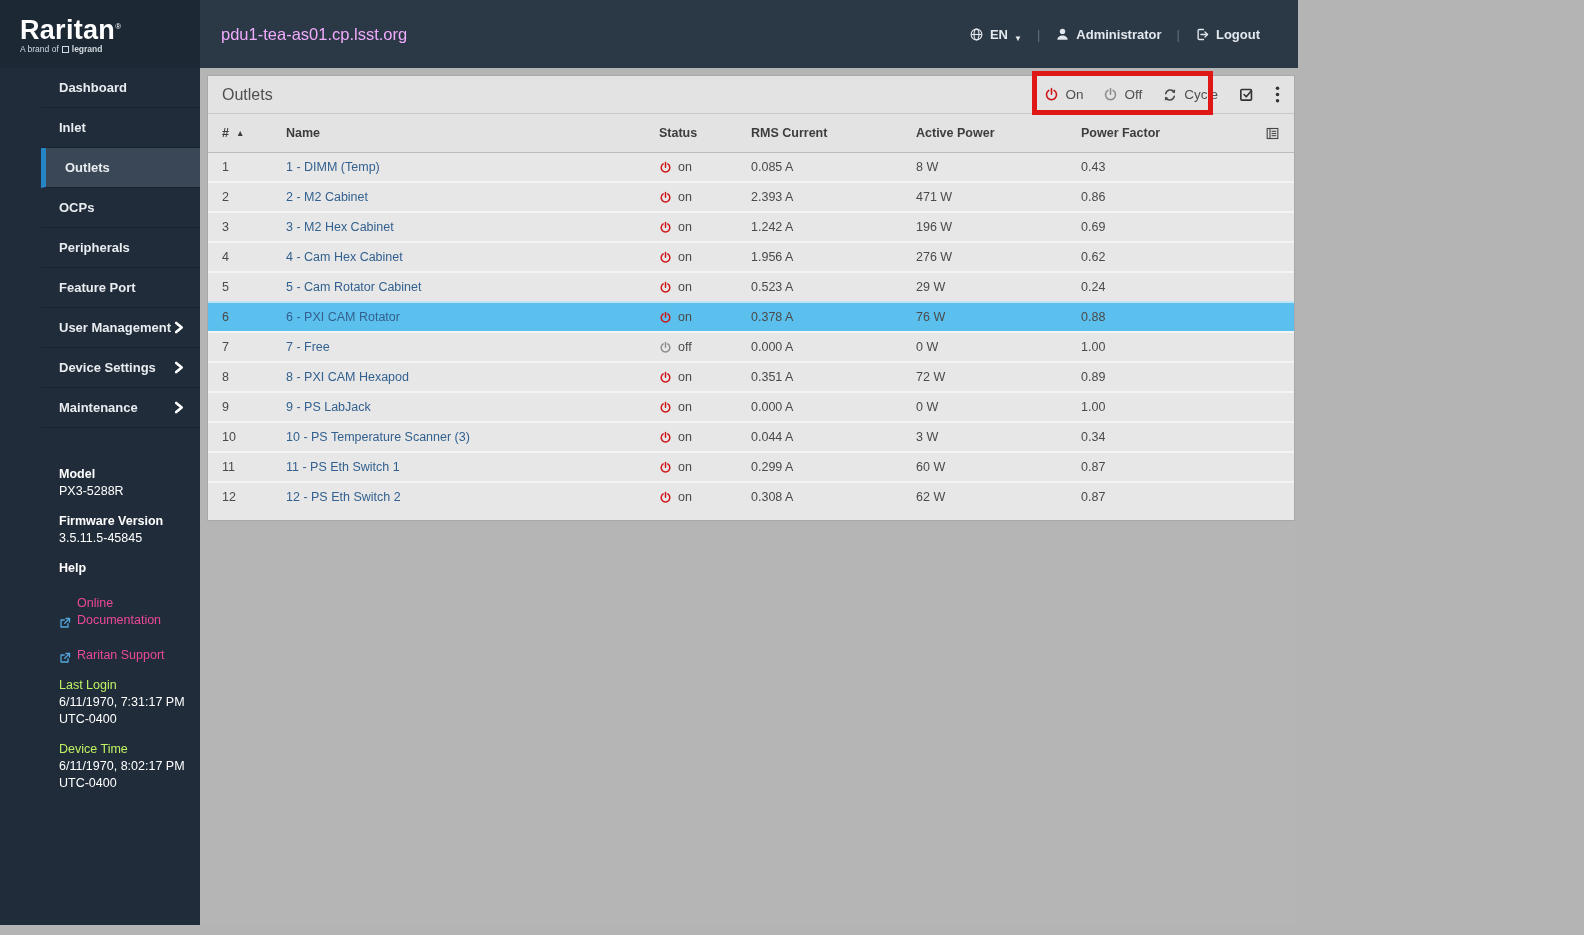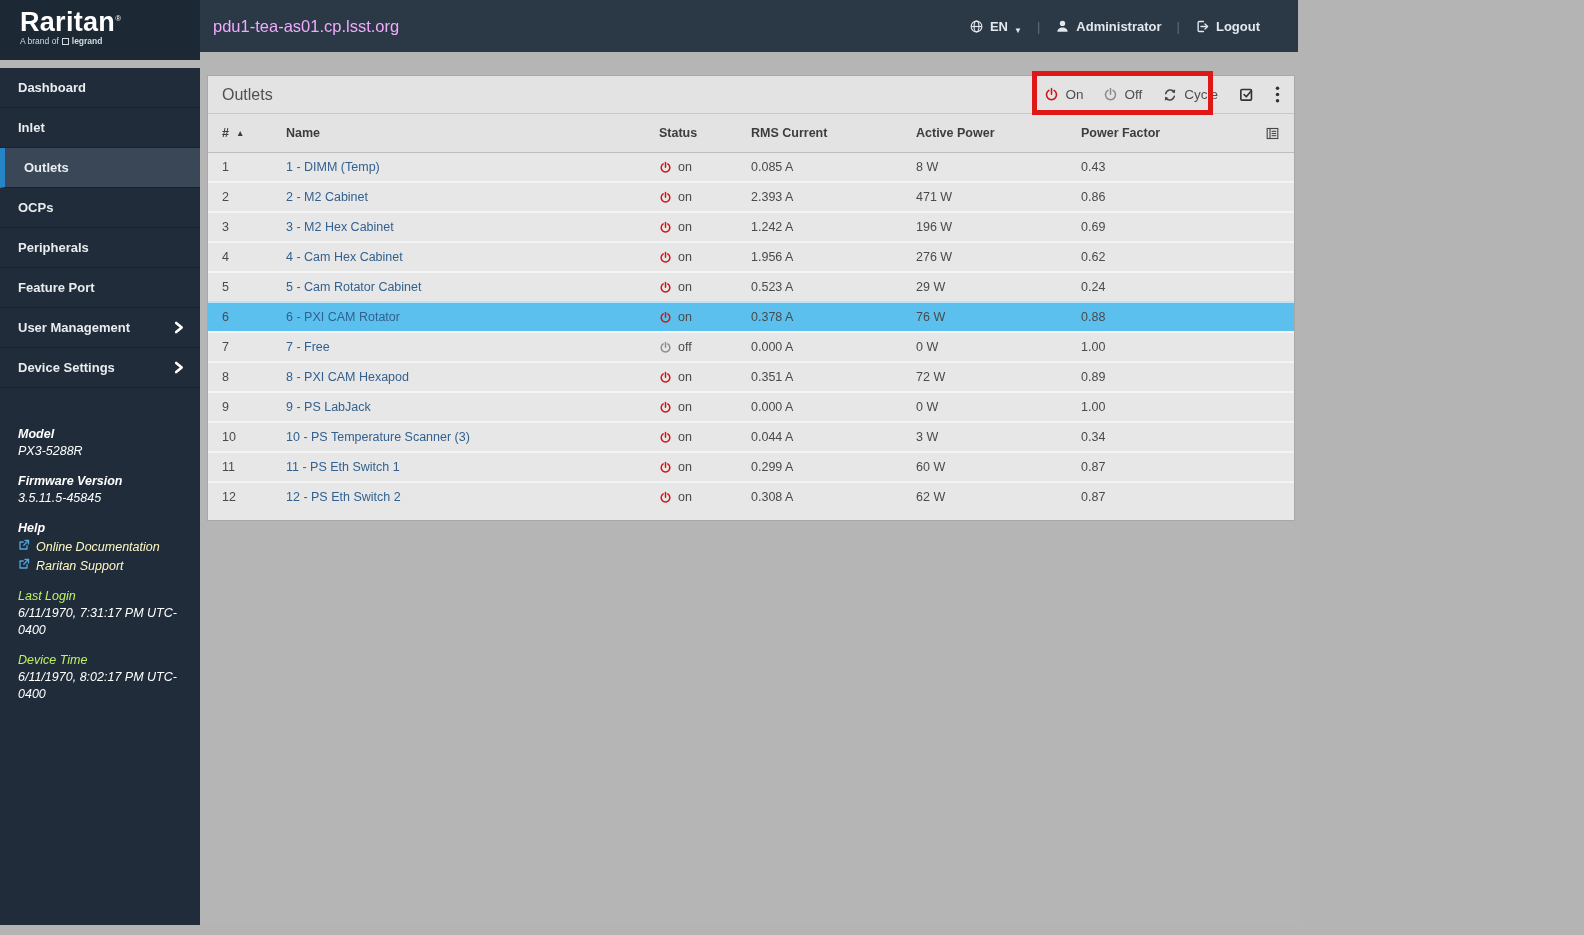--- a/index.html
+++ b/index.html
@@ -7,43 +7,43 @@
   body {
     width:1584px; height:935px;
     background:#b4b4b4;
     font-family:"Liberation Sans", sans-serif;
     overflow:hidden;
     -webkit-font-smoothing:antialiased;
   }
   .app { position:relative; width:1298px; height:925px; background:#b5b5b5; overflow:hidden; }
 
   
-  .topbar { position:absolute; top:0; left:0; width:1298px; height:52px; background:#2b3845; display:flex; align-items:center; }
+  .topbar { position:absolute; top:0; left:0; width:1298px; height:68px; background:#2b3845; display:flex; align-items:center;gap:8px; }
   .brand { width:200px; height:68px; background:#1c2834; display:flex; flex-direction:column; justify-content:center; padding-left:20px; }
   .brand-name { font-size:27px; font-weight:bold; color:#ffffff; line-height:26px; letter-spacing:.3px; }
   .brand-name sup { font-size:8px; font-weight:normal; }
   .brand-tagline { font-size:8.5px; color:#d3dae0; margin-top:1px; display:flex; align-items:center; gap:3px; }
   .brand-tagline .lg-square { width:7px; height:7px; border:1.5px solid #d3dae0; display:inline-block; }
   .brand-tagline b { font-weight:bold; }
   .hostname { margin-left:13px; font-size:16.5px; color:#f0abfc; }
   .top-controls { margin-left:auto; display:flex; align-items:center; gap:15px; padding-right:38px; color:#e3e8ee; font-size:13px; font-weight:bold; }
   .top-controls .tc { display:flex; align-items:flex-end; gap:6px; cursor:pointer; }
   .top-controls .sep { color:#5f6d7c; font-weight:normal; }
   .caret-down { font-size:8px; position:relative; top:1px; }
 
   
-  .sidebar { position:absolute; top:68px; left:0; width:200px; height:857px; background:#202c39; display:flex; flex-direction:column; }
+  .sidebar { position:absolute; top:68px; left:0; width:200px; height:857px; background:#202c39; display:flex; flex-direction:column;padding-left:41px; }
   .side-item { height:40px; flex:0 0 40px; display:flex; align-items:center; padding:0 16px 0 18px; border-bottom:1px solid #19232e; font-size:13px; font-weight:bold; color:#e9edf0; cursor:pointer; }
   .side-item.selected { background:#3a4757; border-left:5px solid #2585c7; padding-left:19px; }
   .side-item .chev { margin-left:auto; display:flex; }
   .sideinfo { margin-top:38px; padding:0 14px 0 18px; color:#ffffff; font-size:12.5px; line-height:17px; }
-  .sideinfo .sec { margin-bottom:13px;font-style:italic; }
+  .sideinfo .sec { margin-bottom:13px; }
   .sideinfo .lbl { font-weight:bold; }
   .sideinfo .muted-lbl { color:#bef264; }
-  .sideinfo .help-link { color:#fef9c3; display:flex; align-items:flex-start; gap:6px; margin-top:2px; cursor:pointer; }
+  .sideinfo .help-link { color:#ec4899; display:flex; align-items:flex-end; gap:6px; margin-top:18px; cursor:pointer; }
 
   
   .content { position:absolute; top:68px; left:200px; width:1098px; height:857px; background:#b5b5b5; }
   .panel { position:absolute; left:7px; top:7px; width:1088px; background:#e7e7e7; border:1px solid #a8a8a8; padding-bottom:9px; }
   .panel-title-bar { height:38px; display:flex; align-items:center; background:#e3e3e3; border-bottom:1px solid #c8c8c8; padding:0 14px; }
   .panel-title-bar h1 { font-size:16px; font-weight:normal; color:#4f4f4f; margin:0; }
   .toolbar { margin-left:auto; display:flex; align-items:center; gap:20px; }
   .tb-btn { background:none; border:none; padding:0; display:flex; align-items:center; gap:6px; font-family:inherit; font-size:13.5px; color:#4f4f4f; cursor:pointer; }
 
   .grid-cols { display:grid; grid-template-columns:64px 373px 92px 165px 165px 1fr 26px; align-items:center; padding:0 14px; }
@@ -137,20 +137,28 @@
         <div class="side-item">
           <span>User Management</span>
           <span class="chev">
             <svg width="11" height="13" viewBox="0 0 12 14" fill="none" stroke="#ffffff" stroke-width="2.8" stroke-linecap="round" stroke-linejoin="round">
               <polyline points="3.5,2 9.5,7 3.5,12"></polyline>
             </svg>
           </span>
         </div>
         <div class="side-item">
           <span>Device Settings</span>
+          <span class="chev">
+            <svg width="11" height="13" viewBox="0 0 12 14" fill="none" stroke="#ffffff" stroke-width="2.8" stroke-linecap="round" stroke-linejoin="round">
+              <polyline points="3.5,2 9.5,7 3.5,12"></polyline>
+            </svg>
+          </span>
+        </div>
+        <div class="side-item">
+          <span>Maintenance</span>
           <span class="chev">
             <svg width="11" height="13" viewBox="0 0 12 14" fill="none" stroke="#ffffff" stroke-width="2.8" stroke-linecap="round" stroke-linejoin="round">
               <polyline points="3.5,2 9.5,7 3.5,12"></polyline>
             </svg>
           </span>
         </div>
       </nav>
     <div class="sideinfo">
       <div class="sec">
         <div class="lbl">Model</div>

